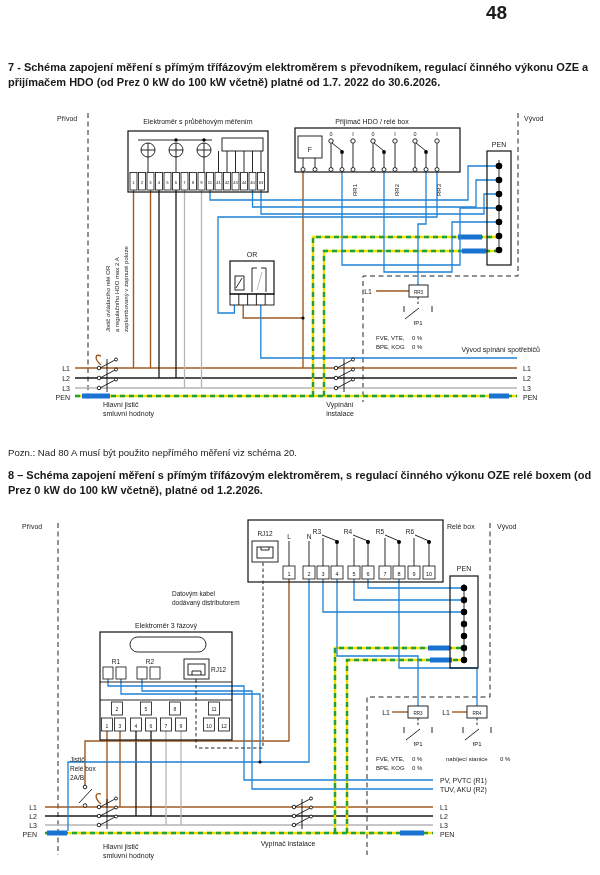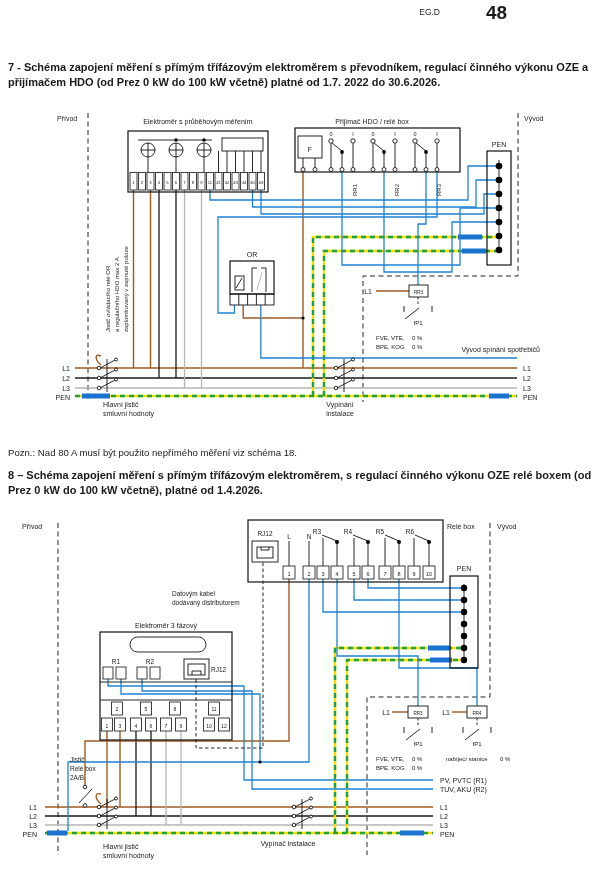--- a/index.html
+++ b/index.html
@@ -28,27 +28,26 @@
   .dash{stroke:#222;fill:none;stroke-width:1;stroke-dasharray:5 3.5}
   .dash2{stroke:#222;fill:none;stroke-width:1;stroke-dasharray:3.5 2.5}
   .dashc{stroke:#111;fill:none;stroke-width:0.9;stroke-dasharray:2.5 2}
   .dot{fill:#000;stroke:none}
   .cir{stroke:#111;fill:#fff;stroke-width:0.9}
 </style>
 </head>
 <body>
 
 <div class="header-meta">
-  <div>EG.D</div>
 </div>
 <div class="page-num">48</div>
 
 <div class="sec-title" id="title7">7 - Schéma zapojení měření s přímým třífázovým elektroměrem s převodníkem, regulací činného výkonu OZE a přijímačem HDO (od Prez 0 kW do 100 kW včetně) platné od 1.7. 2022 do 30.6.2026.</div>
-<div class="note">Pozn.: Nad 80 A musí být použito nepřímého měření viz schéma 18.</div>
-<div class="sec-title" id="title8">8 – Schéma zapojení měření s přímým třífázovým elektroměrem, s regulací činného výkonu OZE relé boxem (od Prez 0 kW do 100 kW včetně), platné od 1.4.2026.</div>
+<div class="note">Pozn.: Nad 80 A musí být použito nepřímého měření viz schéma 20.</div>
+<div class="sec-title" id="title8">8 – Schéma zapojení měření s přímým třífázovým elektroměrem, s regulací činného výkonu OZE relé boxem (od Prez 0 kW do 100 kW včetně), platné od 1.2.2026.</div>
 
 <svg viewBox="0 108 600 340" width="600" height="340" style="top:108px">
   <g>
     <path class="dash" d="M88,113 V402"></path>
     <path class="dash" d="M518,113 V276 H363 V402"></path>
     <text class="t7" x="57" y="121">Přívod</text>
     <text class="t7" x="524" y="121">Vývod</text>
   </g>
 
   <g>

